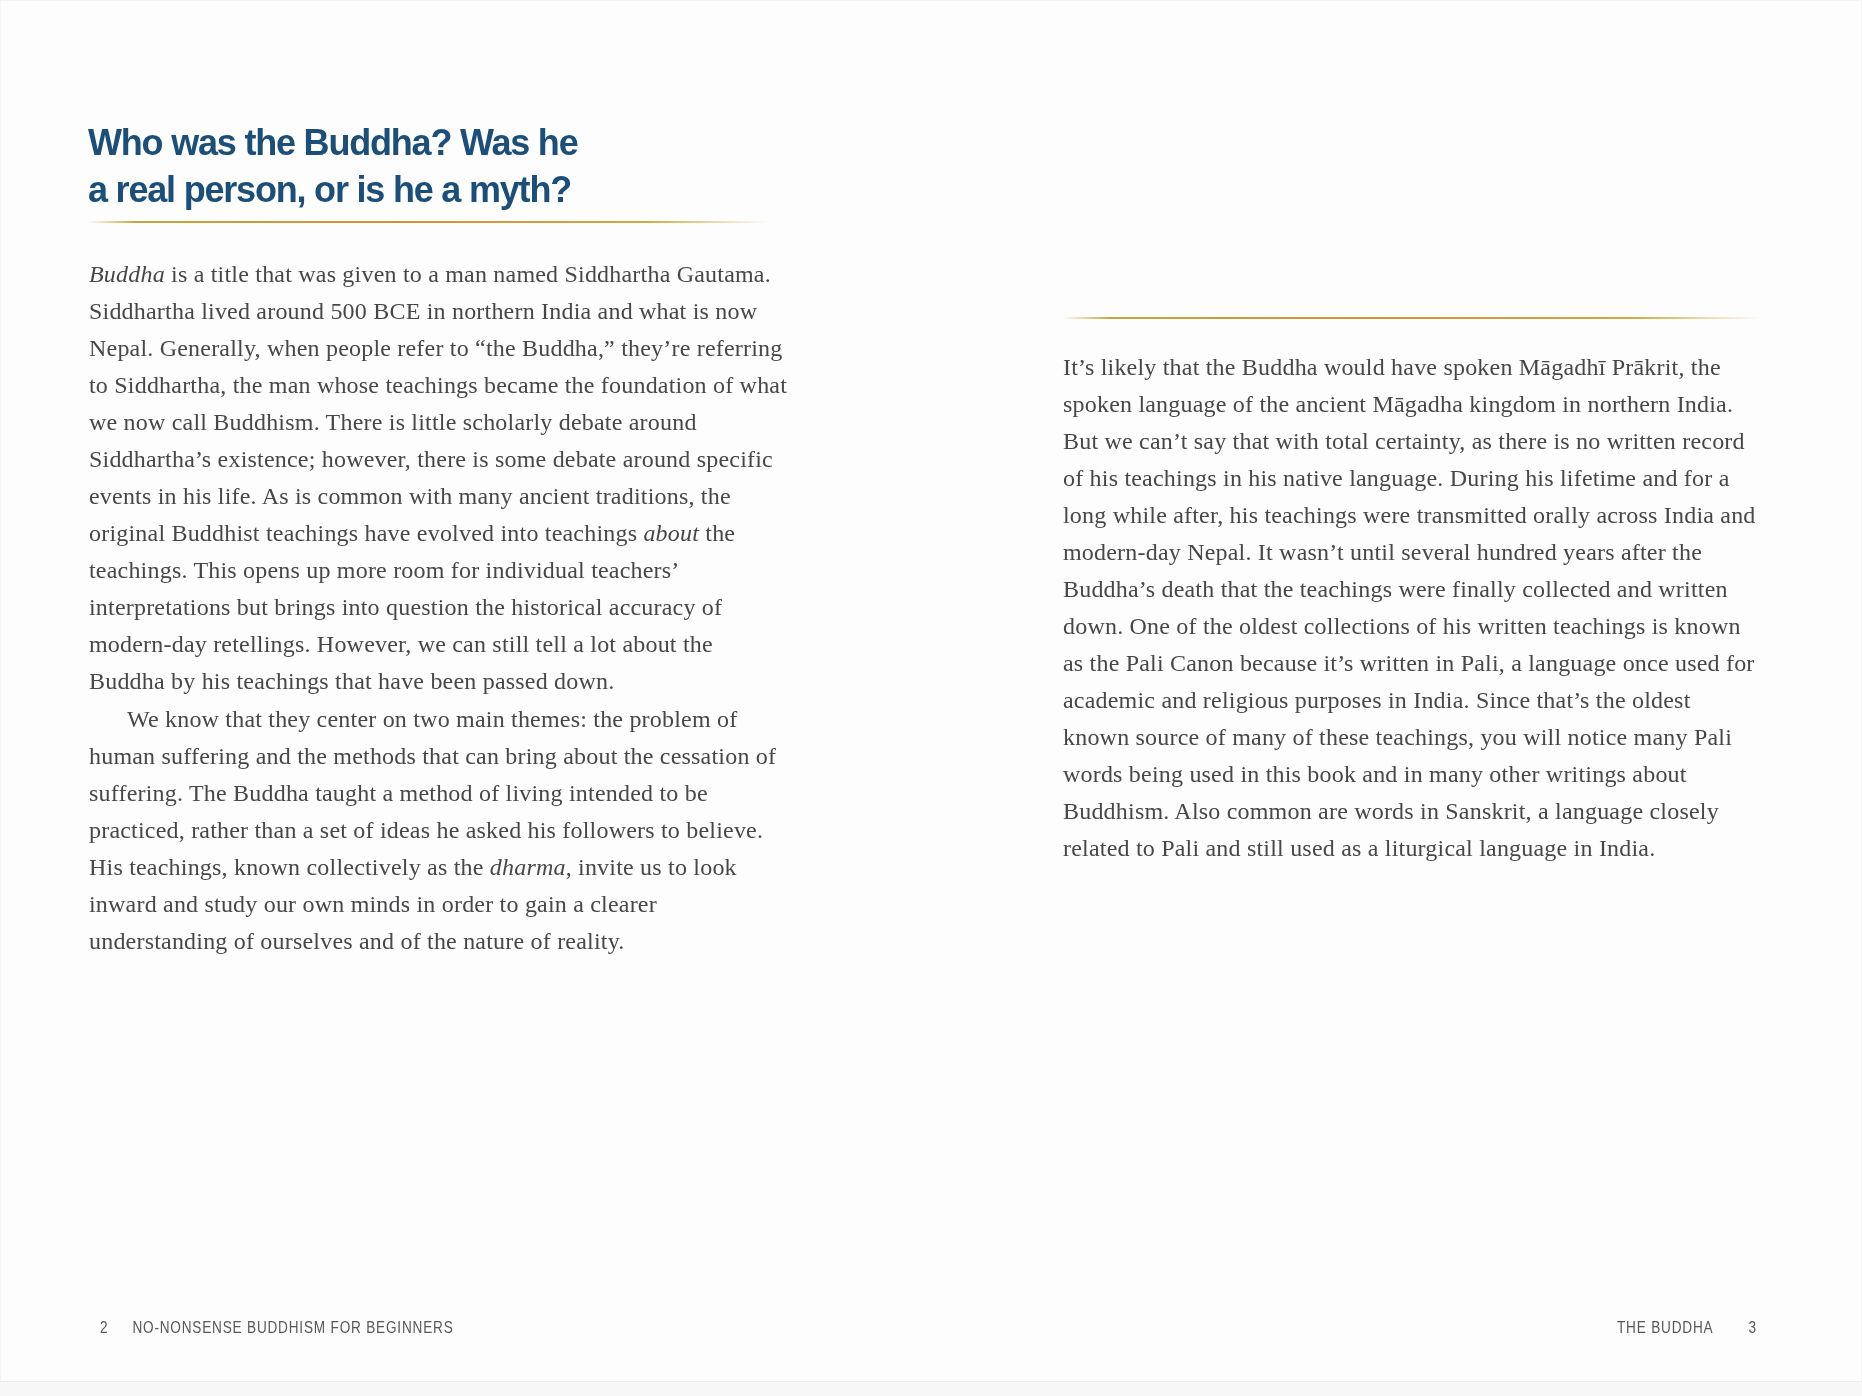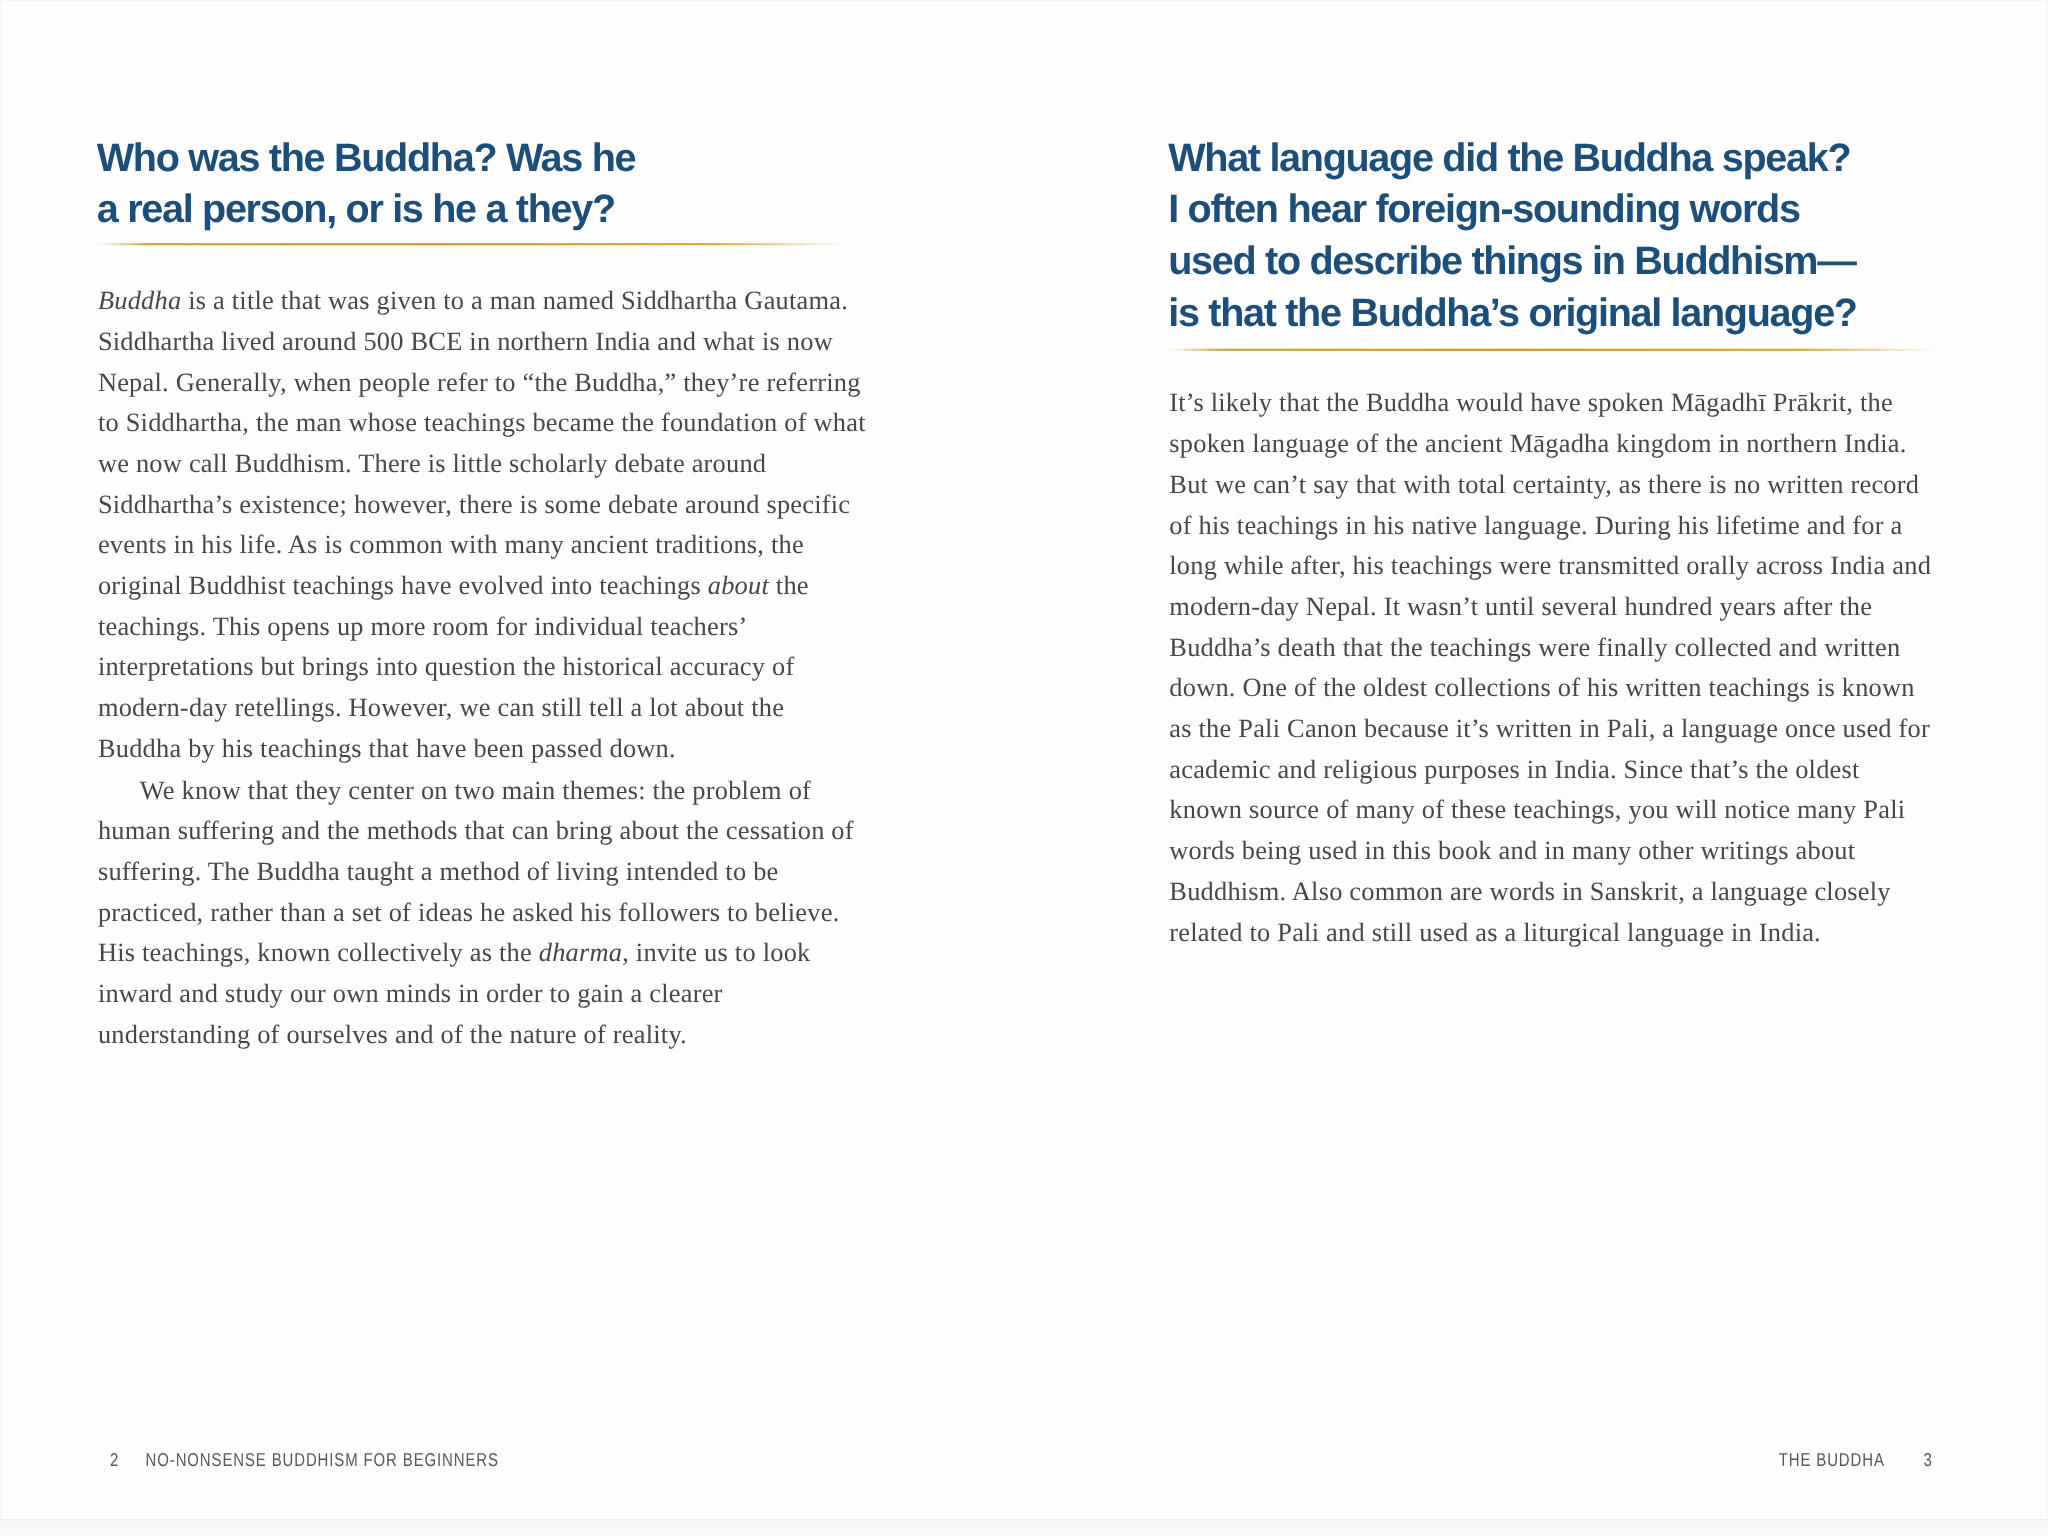--- a/index.html
+++ b/index.html
@@ -93,38 +93,34 @@
     background: #f7f7f8;
     border-top: 1px solid #ededee;
   }
 </style>
 </head>
 <body>
 
 <div class="spread">
 
   <h1 class="question-heading heading-left">Who was the Buddha? Was he
-a real person, or is he a they?</h1>
+a real person, or is he a myth?</h1>
 
   <div class="gold-rule rule-left"></div>
 
   <div class="body-text body-left">
       <p><em>Buddha</em><span> is a title that was given to a man named Siddhartha Gautama. Siddhartha lived around 500 BCE in northern India and what is now Nepal. Generally, when people refer to “the Buddha,” they’re referring to Siddhartha, the man whose teachings became the foundation of what we now call Buddhism. There is little scholarly debate around Siddhartha’s existence; however, there is some debate around specific events in his life. As is common with many ancient traditions, the original Buddhist teachings have evolved into teachings </span><em>about</em><span> the teachings. This opens up more room for individual teachers’ interpretations but brings into question the historical accuracy of modern-day retellings. However, we can still tell a lot about the Buddha by his teachings that have been passed down.</span></p>
       <p class="indent"><span>We know that they center on two main themes: the problem of human suffering and the methods that can bring about the cessation of suffering. The Buddha taught a method of living intended to be practiced, rather than a set of ideas he asked his followers to believe. His teachings, known collectively as the </span><em>dharma</em><span>, invite us to look inward and study our own minds in order to gain a clearer understanding of ourselves and of the nature of reality.</span></p>
     </div>
 
   <div class="page-footer footer-left">
     <span>2</span>
     <span>NO-NONSENSE BUDDHISM FOR BEGINNERS</span>
   </div>
 
-  <h1 class="question-heading heading-right">What language did the Buddha speak?
-I often hear foreign-sounding words
-used to describe things in Buddhism—
-is that the Buddha’s original language?</h1>
 
   <div class="gold-rule rule-right"></div>
 
   <div class="body-text body-right">
       <p><span>It’s likely that the Buddha would have spoken Māgadhī Prākrit, the spoken language of the ancient Māgadha kingdom in northern India. But we can’t say that with total certainty, as there is no written record of his teachings in his native language. During his lifetime and for a long while after, his teachings were transmitted orally across India and modern-day Nepal. It wasn’t until several hundred years after the Buddha’s death that the teachings were finally collected and written down. One of the oldest collections of his written teachings is known as the Pali Canon because it’s written in Pali, a language once used for academic and religious purposes in India. Since that’s the oldest known source of many of these teachings, you will notice many Pali words being used in this book and in many other writings about Buddhism. Also common are words in Sanskrit, a language closely related to Pali and still used as a liturgical language in India.</span></p>
     </div>
 
   <div class="page-footer footer-right">
     <span>THE BUDDHA</span>
     <span>3</span>

